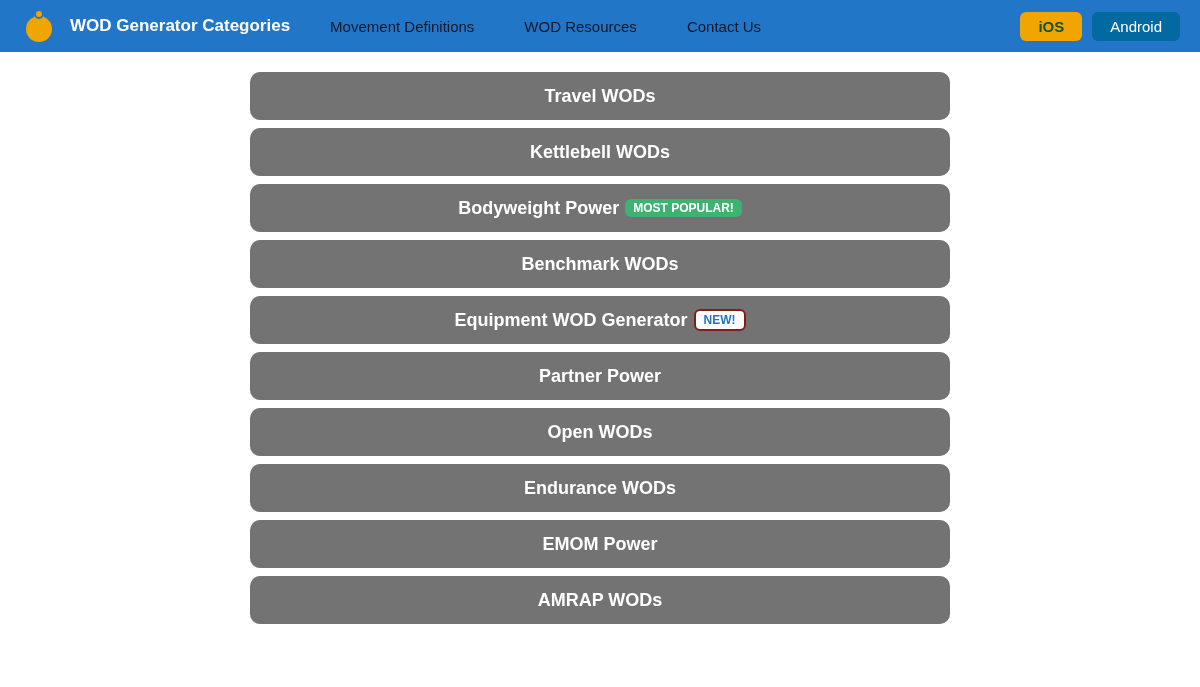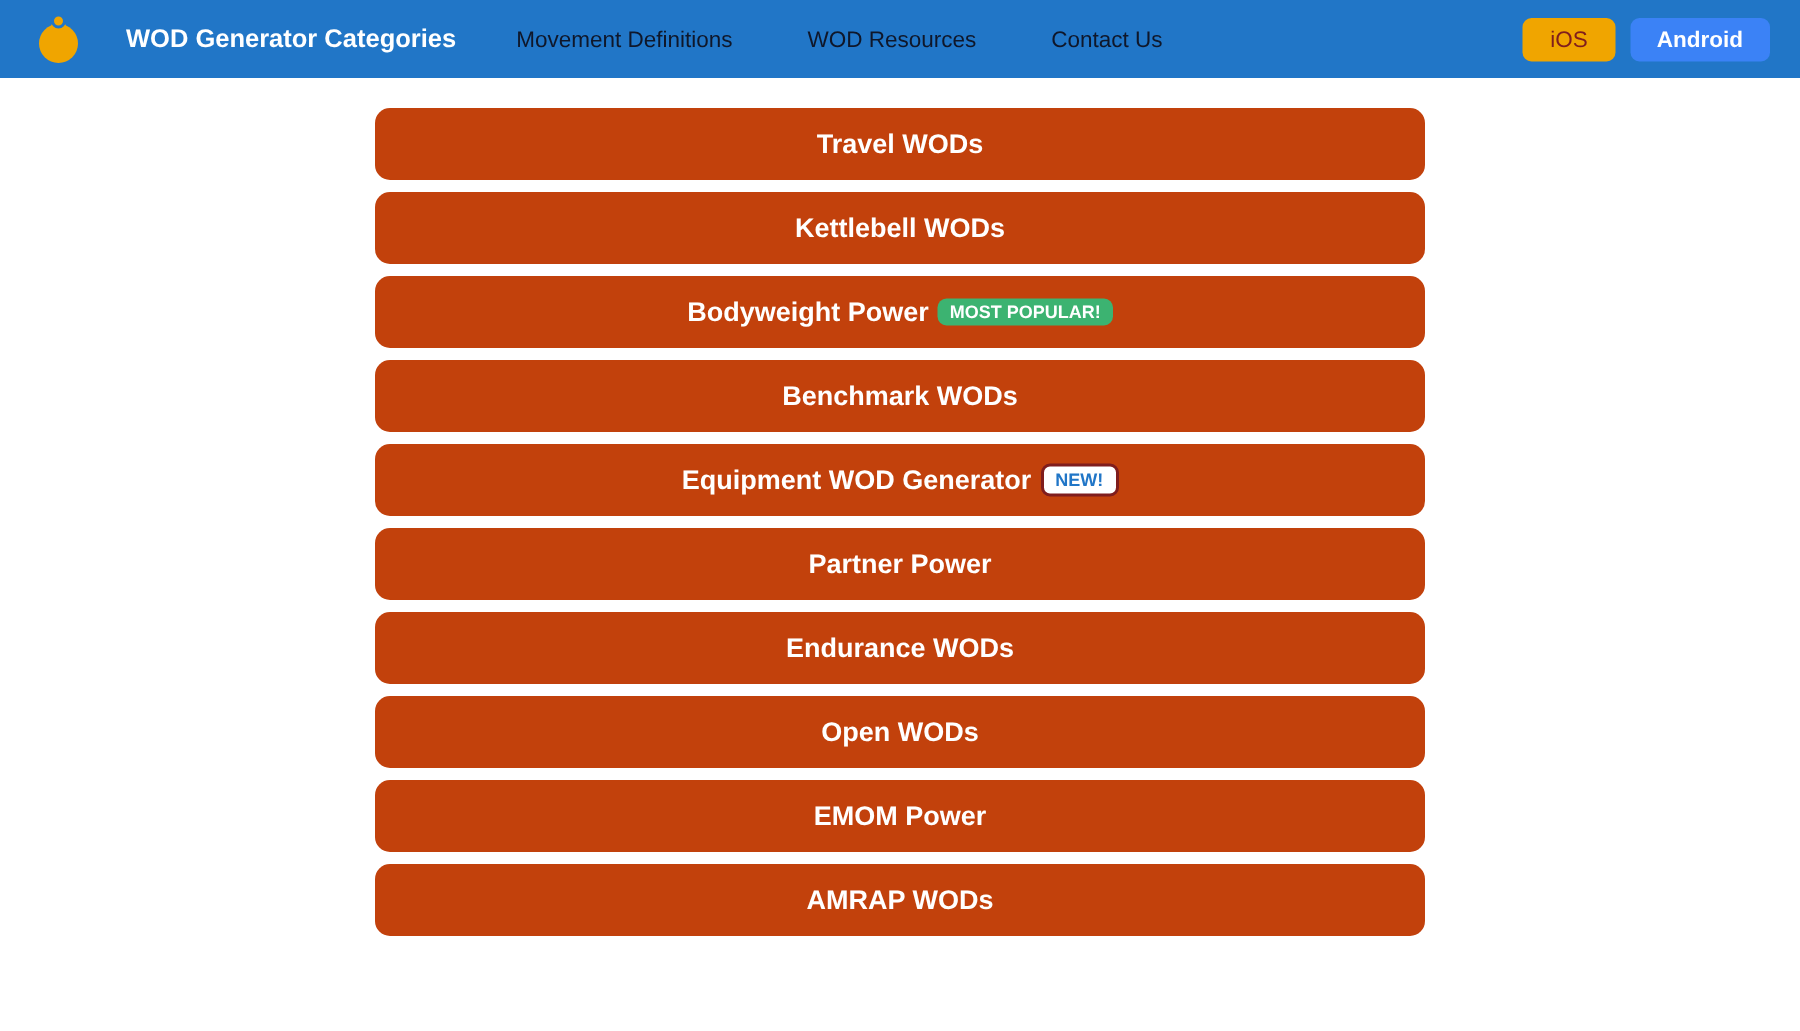--- a/index.html
+++ b/index.html
@@ -15,21 +15,21 @@
       width: 1200px;
     }
 
     
     nav {
       background: #2176c7;
       height: 52px;
       display: flex;
       align-items: center;
       padding: 0 20px;
-      gap: 14px;
+      gap: 0;
     }
 
     .nav-logo {
       width: 38px;
       height: 38px;
       margin-right: 12px;
       flex-shrink: 0;
     }
 
     .nav-logo svg {
@@ -62,56 +62,56 @@
     }
 
     .nav-buttons {
       display: flex;
       gap: 10px;
       margin-left: auto;
     }
 
     .btn-ios {
       background: #f0a500;
-      color: #7f1d1d;
+      color: #14532d;
+      border: none;
+      border-radius: 6px;
+      padding: 6px 18px;
+      font-size: 15px;
+      font-weight: bold;
+      cursor: pointer;
+    }
+
+    .btn-android {
+      background: #0369a1;
+      color: #ffffff;
       border: none;
       border-radius: 6px;
       padding: 6px 18px;
       font-size: 15px;
       font-weight: normal;
-      cursor: pointer;
-    }
-
-    .btn-android {
-      background: #3b82f6;
-      color: #ffffff;
-      border: none;
-      border-radius: 6px;
-      padding: 6px 18px;
-      font-size: 15px;
-      font-weight: bold;
       cursor: pointer;
     }
 
     
     .main-content {
       padding: 20px 0 20px 0;
       display: flex;
       flex-direction: column;
       align-items: center;
       gap: 0;
     }
 
     .wod-button {
       display: flex;
       align-items: center;
       justify-content: center;
       width: 700px;
       height: 48px;
-      background: #c2410c;
+      background: #737373;
       border: none;
       border-radius: 10px;
       color: #ffffff;
       font-size: 18px;
       font-weight: bold;
       cursor: pointer;
       margin-bottom: 8px;
       text-align: center;
     }
 
@@ -174,24 +174,24 @@
       <span>Benchmark WODs</span>
     </button>
     <button class="wod-button">
       <span>Equipment WOD Generator</span>
       <span class="badge badge-new">NEW!</span>
     </button>
     <button class="wod-button">
       <span>Partner Power</span>
     </button>
     <button class="wod-button">
-      <span>Endurance WODs</span>
+      <span>Open WODs</span>
     </button>
     <button class="wod-button">
-      <span>Open WODs</span>
+      <span>Endurance WODs</span>
     </button>
     <button class="wod-button">
       <span>EMOM Power</span>
     </button>
     <button class="wod-button">
       <span>AMRAP WODs</span>
     </button>
   </div>
 
 </body></html>

